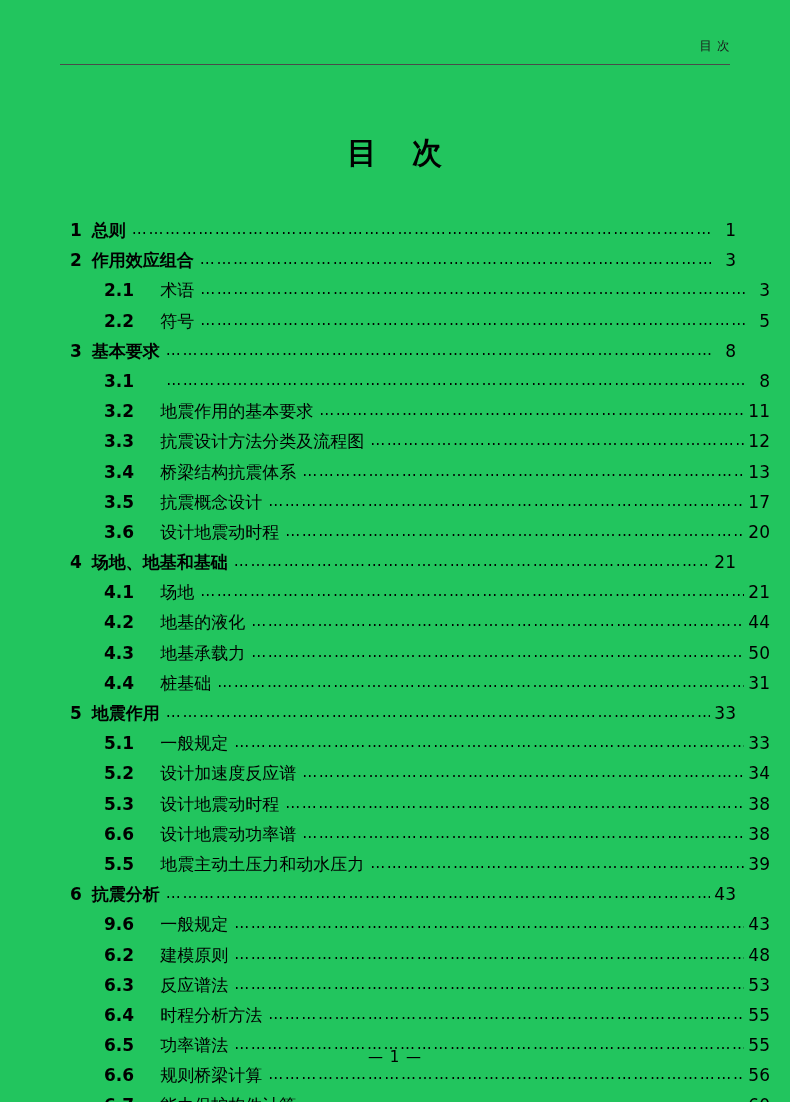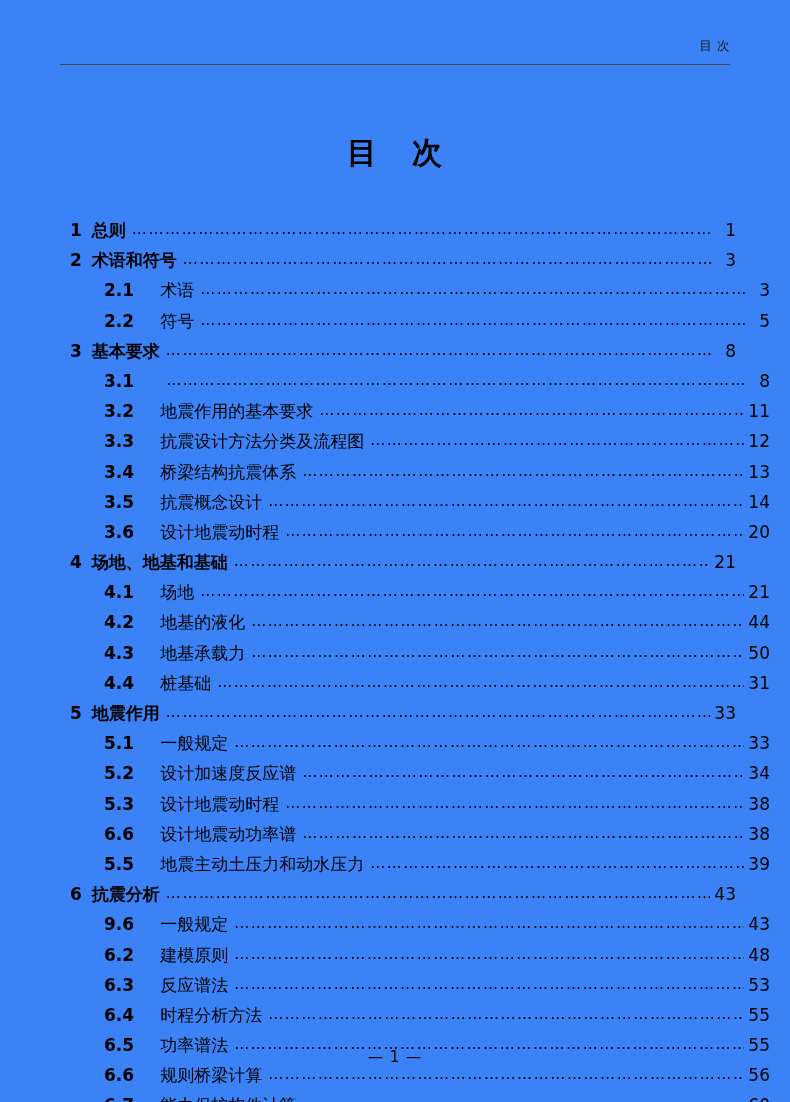--- a/index.html
+++ b/index.html
@@ -13,21 +13,21 @@
     font-family: "DejaVu Sans", "Liberation Sans", sans-serif;
     color: #000000;
     position: relative;
     overflow: hidden;
   }
   .page {
     position: absolute;
     left: 0; top: 0;
     width: 790px;
     height: 1102px;
-    background: #3b82f6;
+    background: #22c55e;
   }
   
   .header {
     position: absolute;
     left: 60px;
     right: 60px;
     top: 38px;
     height: 28px;
   }
   .header-text {
@@ -143,21 +143,21 @@
 
   <div class="toc" id="toc">
       <div class="toc-row lvl1">
         <span class="num">1</span>
         <span class="label">总则</span>
         <span class="leader">…………………………………………………………………………………………………………………………</span>
         <span class="page-no">1</span>
       </div>
       <div class="toc-row lvl1">
         <span class="num">2</span>
-        <span class="label">术语和符号</span>
+        <span class="label">作用效应组合</span>
         <span class="leader">…………………………………………………………………………………………………………………………</span>
         <span class="page-no">3</span>
       </div>
       <div class="toc-row lvl2">
         <span class="num">2.1</span>
         <span class="label">术语</span>
         <span class="leader">…………………………………………………………………………………………………………………………</span>
         <span class="page-no">3</span>
       </div>
       <div class="toc-row lvl2">
@@ -192,21 +192,21 @@
       <div class="toc-row lvl2">
         <span class="num">3.4</span>
         <span class="label">桥梁结构抗震体系</span>
         <span class="leader">…………………………………………………………………………………………………………………………</span>
         <span class="page-no">13</span>
       </div>
       <div class="toc-row lvl2">
         <span class="num">3.5</span>
         <span class="label">抗震概念设计</span>
         <span class="leader">…………………………………………………………………………………………………………………………</span>
-        <span class="page-no">14</span>
+        <span class="page-no">17</span>
       </div>
       <div class="toc-row lvl2">
         <span class="num">3.6</span>
         <span class="label">设计地震动时程</span>
         <span class="leader">…………………………………………………………………………………………………………………………</span>
         <span class="page-no">20</span>
       </div>
       <div class="toc-row lvl1">
         <span class="num">4</span>
         <span class="label">场地、地基和基础</span>

